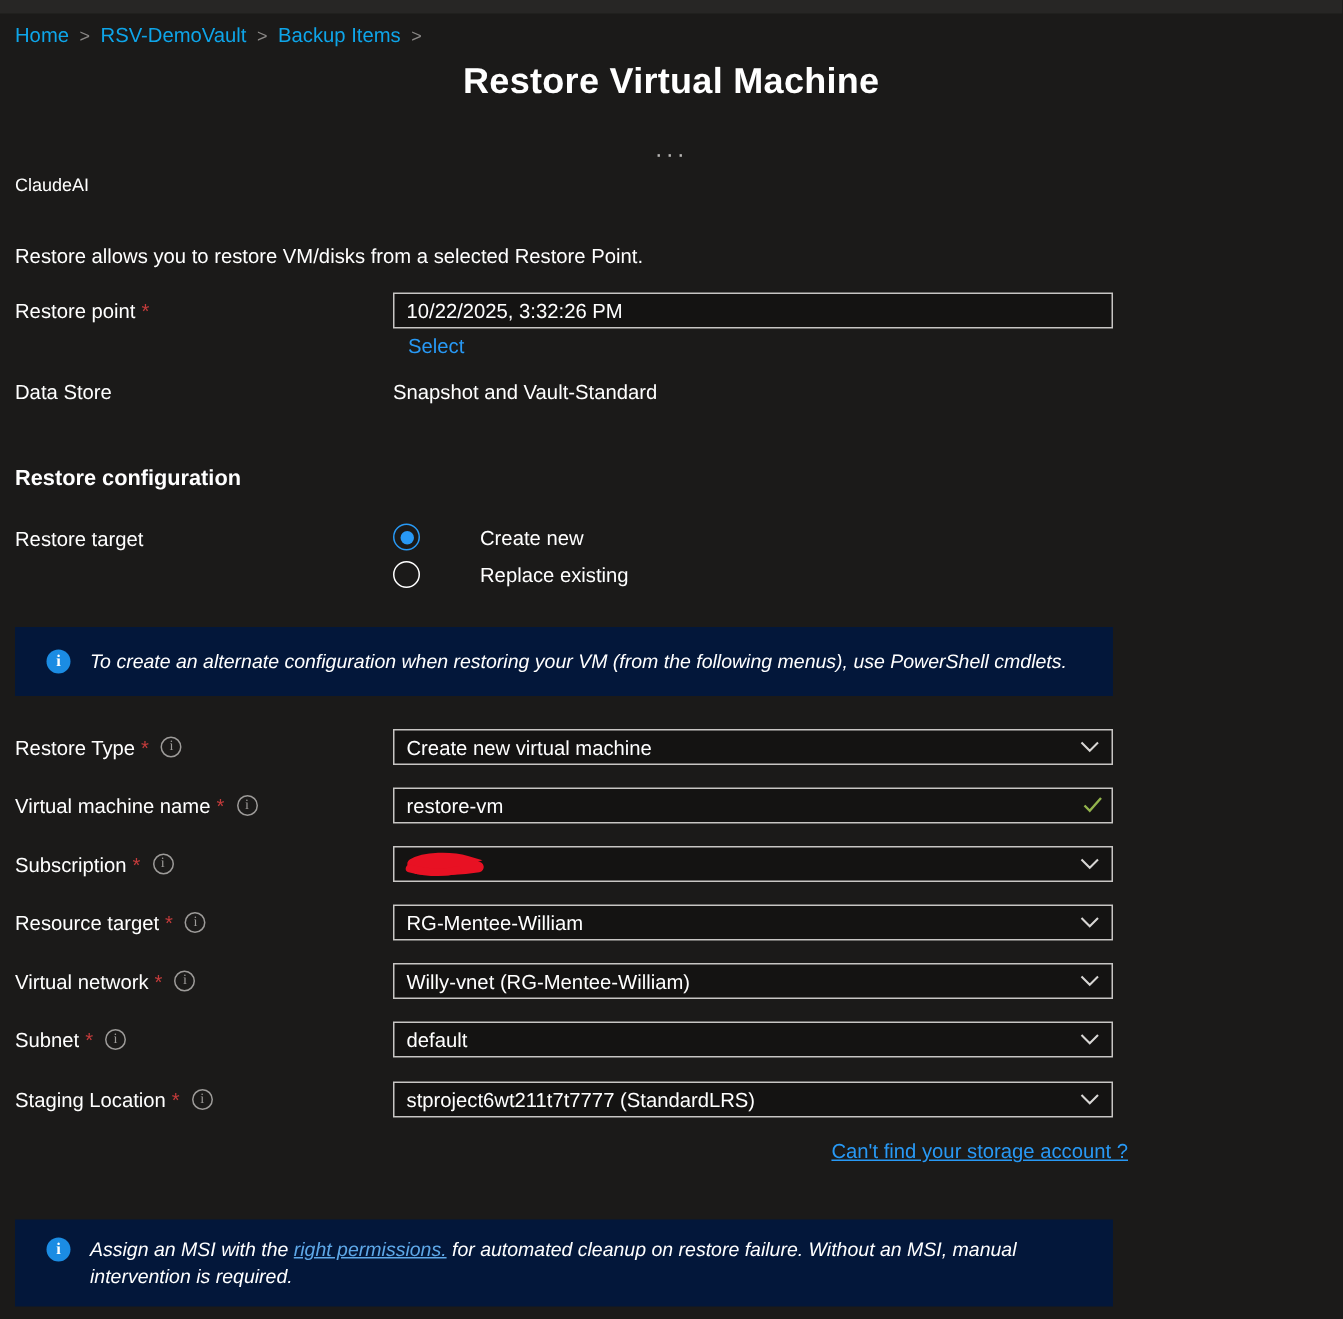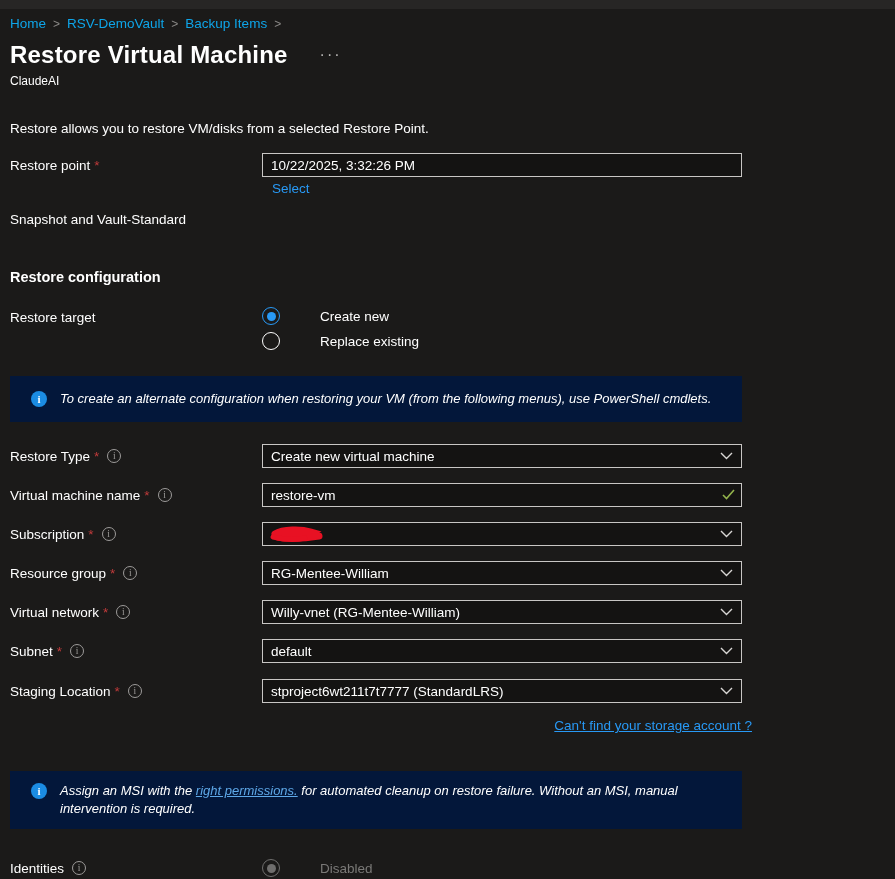--- a/index.html
+++ b/index.html
@@ -12,21 +12,21 @@
   }
   .top-strip { height:9px; background:#272625; }
   .page { padding:0 10px; }
 
   
   .breadcrumb { padding-top:7px; font-size:13.5px; display:flex; align-items:center; gap:7px; }
   .crumb-link { color:#0ea5e9; text-decoration:none; cursor:pointer; }
   .crumb-sep { color:#8a8886; font-size:12px; }
 
   
-  .title-row { margin-top:10px; display:flex; align-items:center; gap:28px; }
+  .title-row { margin-top:10px; display:flex; align-items:center; gap:28px;flex-direction:column; }
   .page-title { font-size:24px; font-weight:700; letter-spacing:0.2px; }
   .more-btn { color:#b9b7b5; font-size:16px; letter-spacing:2px; cursor:pointer; line-height:10px; padding:2px 4px; }
   .subtitle { margin-top:5px; color:#ffffff; font-size:12px; }
 
   .intro { margin-top:33px; font-size:13.5px; }
 
   
   .row { display:flex; align-items:center; }
   .label-col { width:252px; flex:0 0 252px; font-size:13.5px; display:flex; align-items:center; }
   .req { color:#c13b3b; margin-left:4px; }
@@ -124,20 +124,23 @@
     </div>
     <div class="control-col">
       <input class="textbox" readonly="" value="10/22/2025, 3:32:26 PM" style="">
     </div>
   </div>
   <div class="select-link-row">
     <a class="select-link">Select</a>
   </div>
 
   <div class="row data-store-row">
+    <div class="label-col">
+      <span>Data Store</span>
+    </div>
     <div class="control-col">
       <span class="plain-value">Snapshot and Vault-Standard</span>
     </div>
   </div>
 
   <h2 class="section-heading" style="margin:42px 0 0 0;">Restore configuration</h2>
 
   <div class="row target-row">
     <div class="label-col" style="margin-top:3px;">
       <span>Restore target</span>
@@ -212,21 +215,21 @@
           </svg>
           <svg class="chev" width="13" height="8" viewBox="0 0 13 8">
               <polyline points="1,1 6.5,6.5 12,1" fill="none" stroke="#d8d6d4" stroke-width="1.4"></polyline>
             </svg>
         </div>
       </div>
     </div>
 
     <div class="row form-row">
       <div class="label-col">
-        <span>Resource group</span>
+        <span>Resource target</span>
         <span class="req">*</span>
         <span class="info-icon">i</span>
       </div>
       <div class="control-col">
         <div class="dropdown">
           <span>RG-Mentee-William</span>
           <svg class="chev" width="13" height="8" viewBox="0 0 13 8">
               <polyline points="1,1 6.5,6.5 12,1" fill="none" stroke="#d8d6d4" stroke-width="1.4"></polyline>
             </svg>
         </div>

